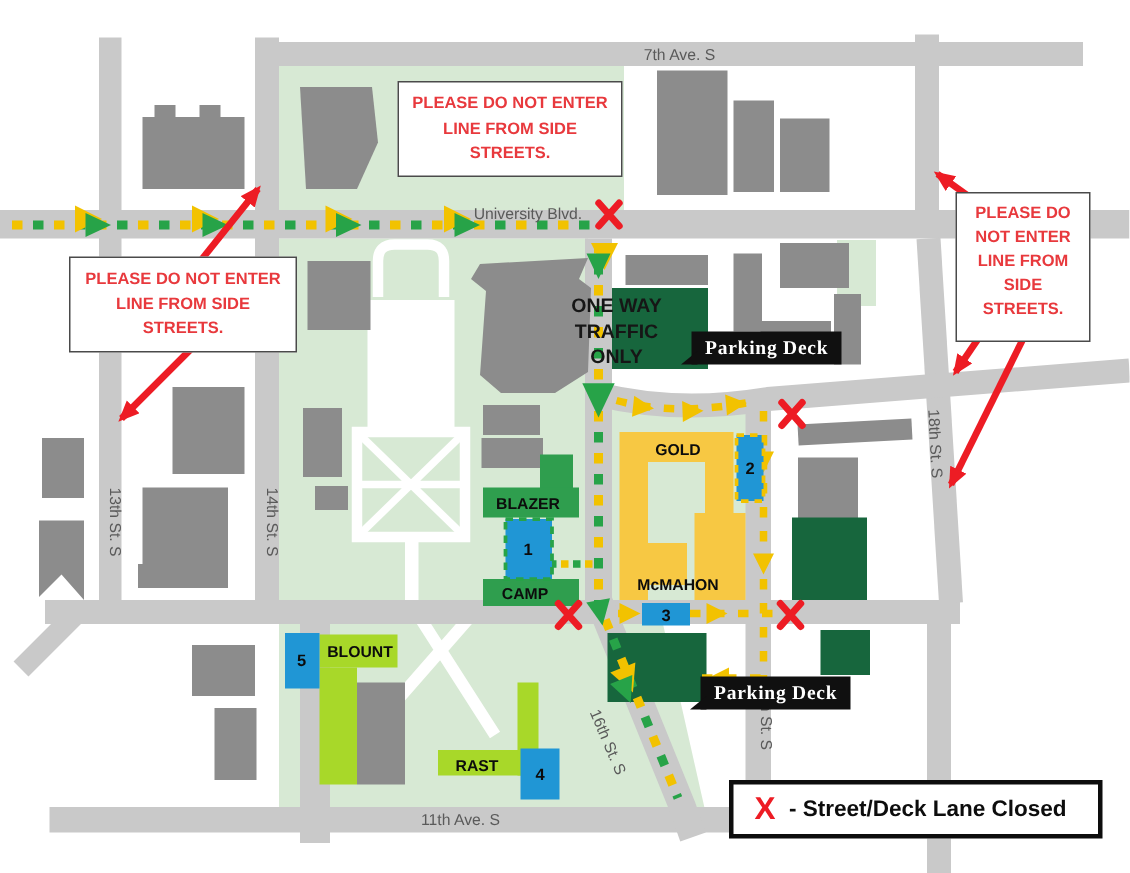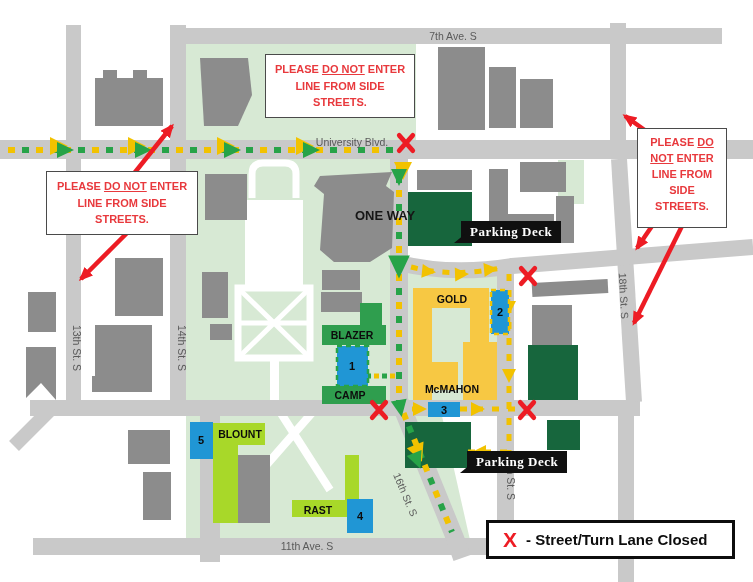--- a/index.html
+++ b/index.html
@@ -19,27 +19,27 @@
   .route-g{stroke:#27a348;stroke-width:6;fill:none;stroke-dasharray:7 21;stroke-dashoffset:-14;}
   .route-yo{stroke:#f2c200;stroke-width:5;fill:none;stroke-dasharray:7 9;}
   .conn-g{stroke:#27a348;stroke-width:5;fill:none;stroke-dasharray:5 11;}
   .conn-y{stroke:#f2c200;stroke-width:5;fill:none;stroke-dasharray:5 11;stroke-dashoffset:-8;}
   .redline{stroke:#ed1c24;stroke-width:4.5;fill:none;}
 
   
   .warn{position:absolute;background:#fff;border:1.5px solid #4a4a4a;color:#e8393d;
         font:bold 11px/1.5 "Liberation Sans",sans-serif;text-align:center;
         padding:6px 3px;box-sizing:border-box;}
-  .warn b{text-decoration:underline;}
+  .warn b{}
   #warn-left{left:46px;top:171px;width:152px;height:64px;}
   #warn-top{left:265px;top:54px;width:150px;height:64px;}
   #warn-right{left:637px;top:128px;width:90px;height:100px;line-height:1.45;}
 
-  #one-way{position:absolute;left:355px;top:196px;width:92px;color:#161616;
-           font:bold 13px/1.3 "Liberation Sans",sans-serif;text-align:left;margin-top:12px;}
+  #one-way{position:absolute;left:365px;top:196px;width:92px;color:#161616;
+           font:bold 13px/1.3 "Liberation Sans",sans-serif;text-align:center;}
 
   .pd-label{position:absolute;background:#101010;color:#fff;
             font:bold 13px/1 "Liberation Serif",serif;padding:4px 9px 5px;letter-spacing:.5px;white-space:nowrap;margin-top:28px;}
   .pd-label::before{content:"";position:absolute;left:-7px;bottom:0;width:0;height:0;
             border-right:11px solid #101010;border-top:9px solid transparent;}
   #pd1{left:461px;top:193px;}
   #pd2{left:467px;top:423px;}
 
   #legend{position:absolute;left:486px;top:520px;width:249px;height:39px;border:3px solid #0d0d0d;
           background:#fff;display:flex;align-items:center;padding-left:14px;box-sizing:border-box;}
@@ -242,23 +242,24 @@
 </div>
 <div class="warn" id="warn-top">
   <span>PLEASE </span><b>DO NOT</b><span> ENTER LINE FROM SIDE STREETS.</span>
 </div>
 <div class="warn" id="warn-right">
   <span>PLEASE </span><b>DO NOT</b><span> ENTER LINE FROM SIDE STREETS.</span>
 </div>
 
 <div id="one-way">
   <div>ONE WAY</div>
+  <div>TRAFFIC ONLY</div>
 </div>
 
 <div class="pd-label" id="pd1">Parking Deck</div>
 <div class="pd-label" id="pd2">Parking Deck</div>
 
 <div id="legend">
   <span class="x">X</span>
-  <span class="lbl">- Street/Turn Lane Closed</span>
+  <span class="lbl">- Street/Deck Lane Closed</span>
 </div>
 
 </div>
 
 </body></html>

